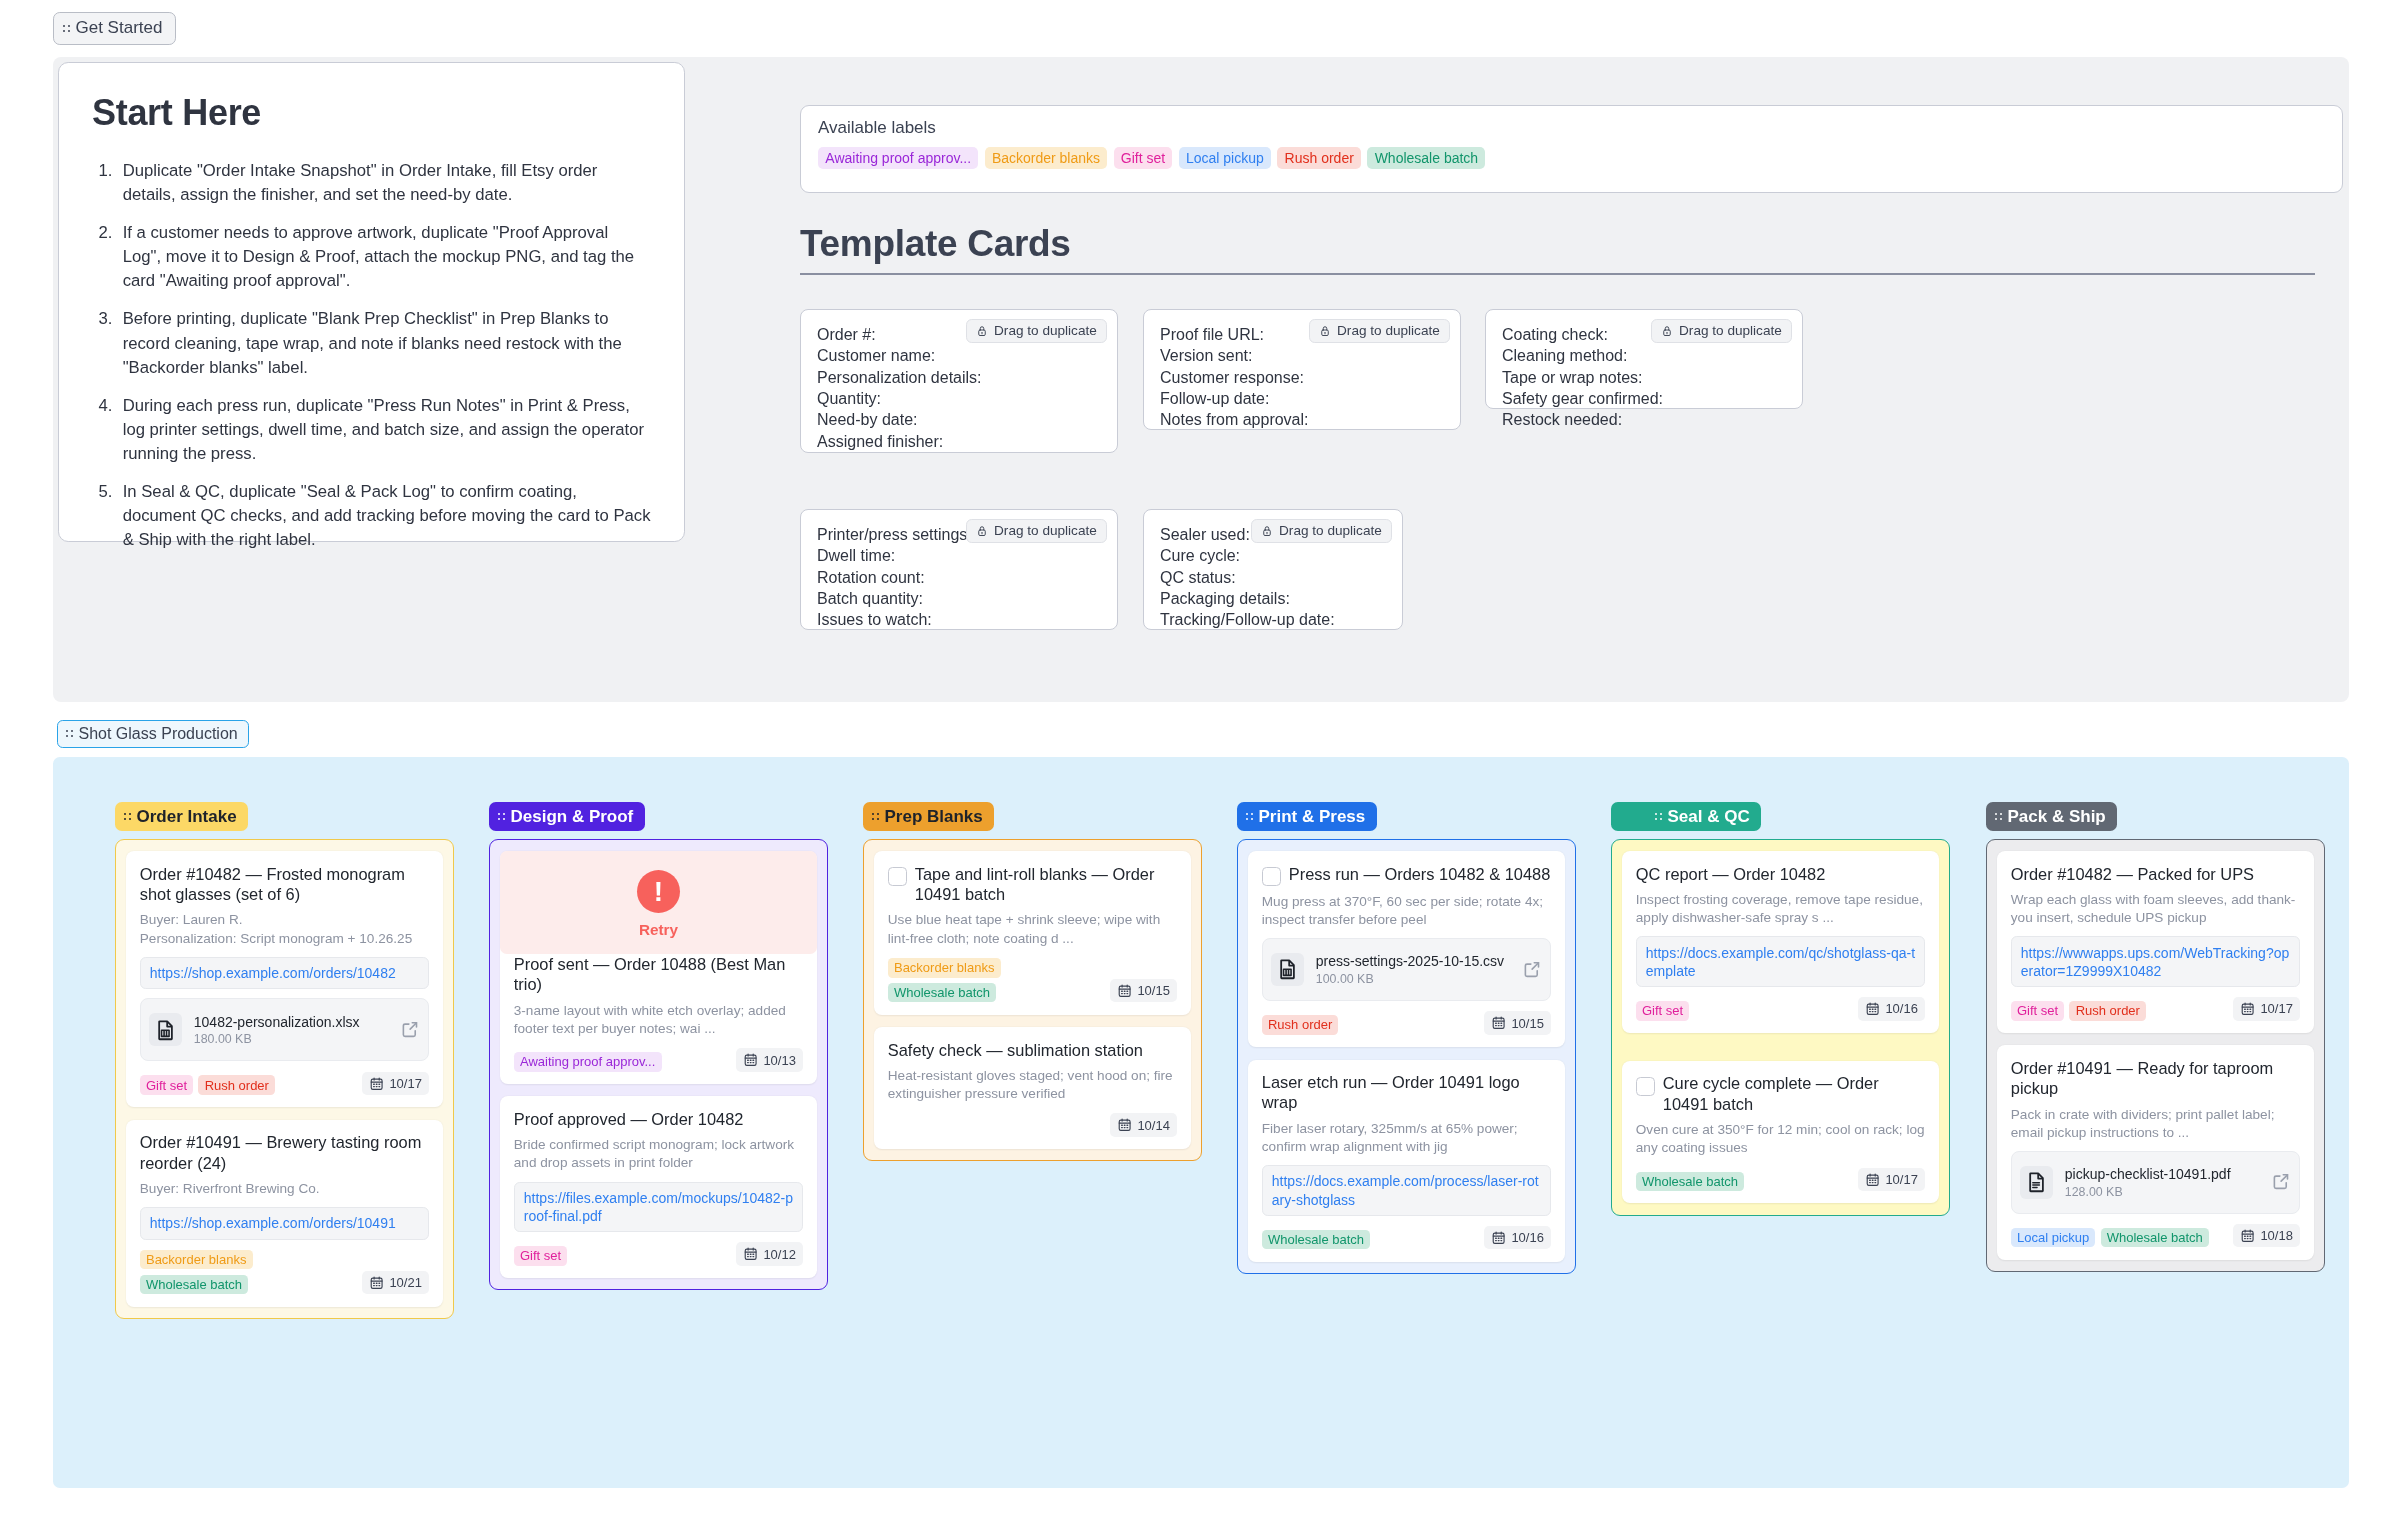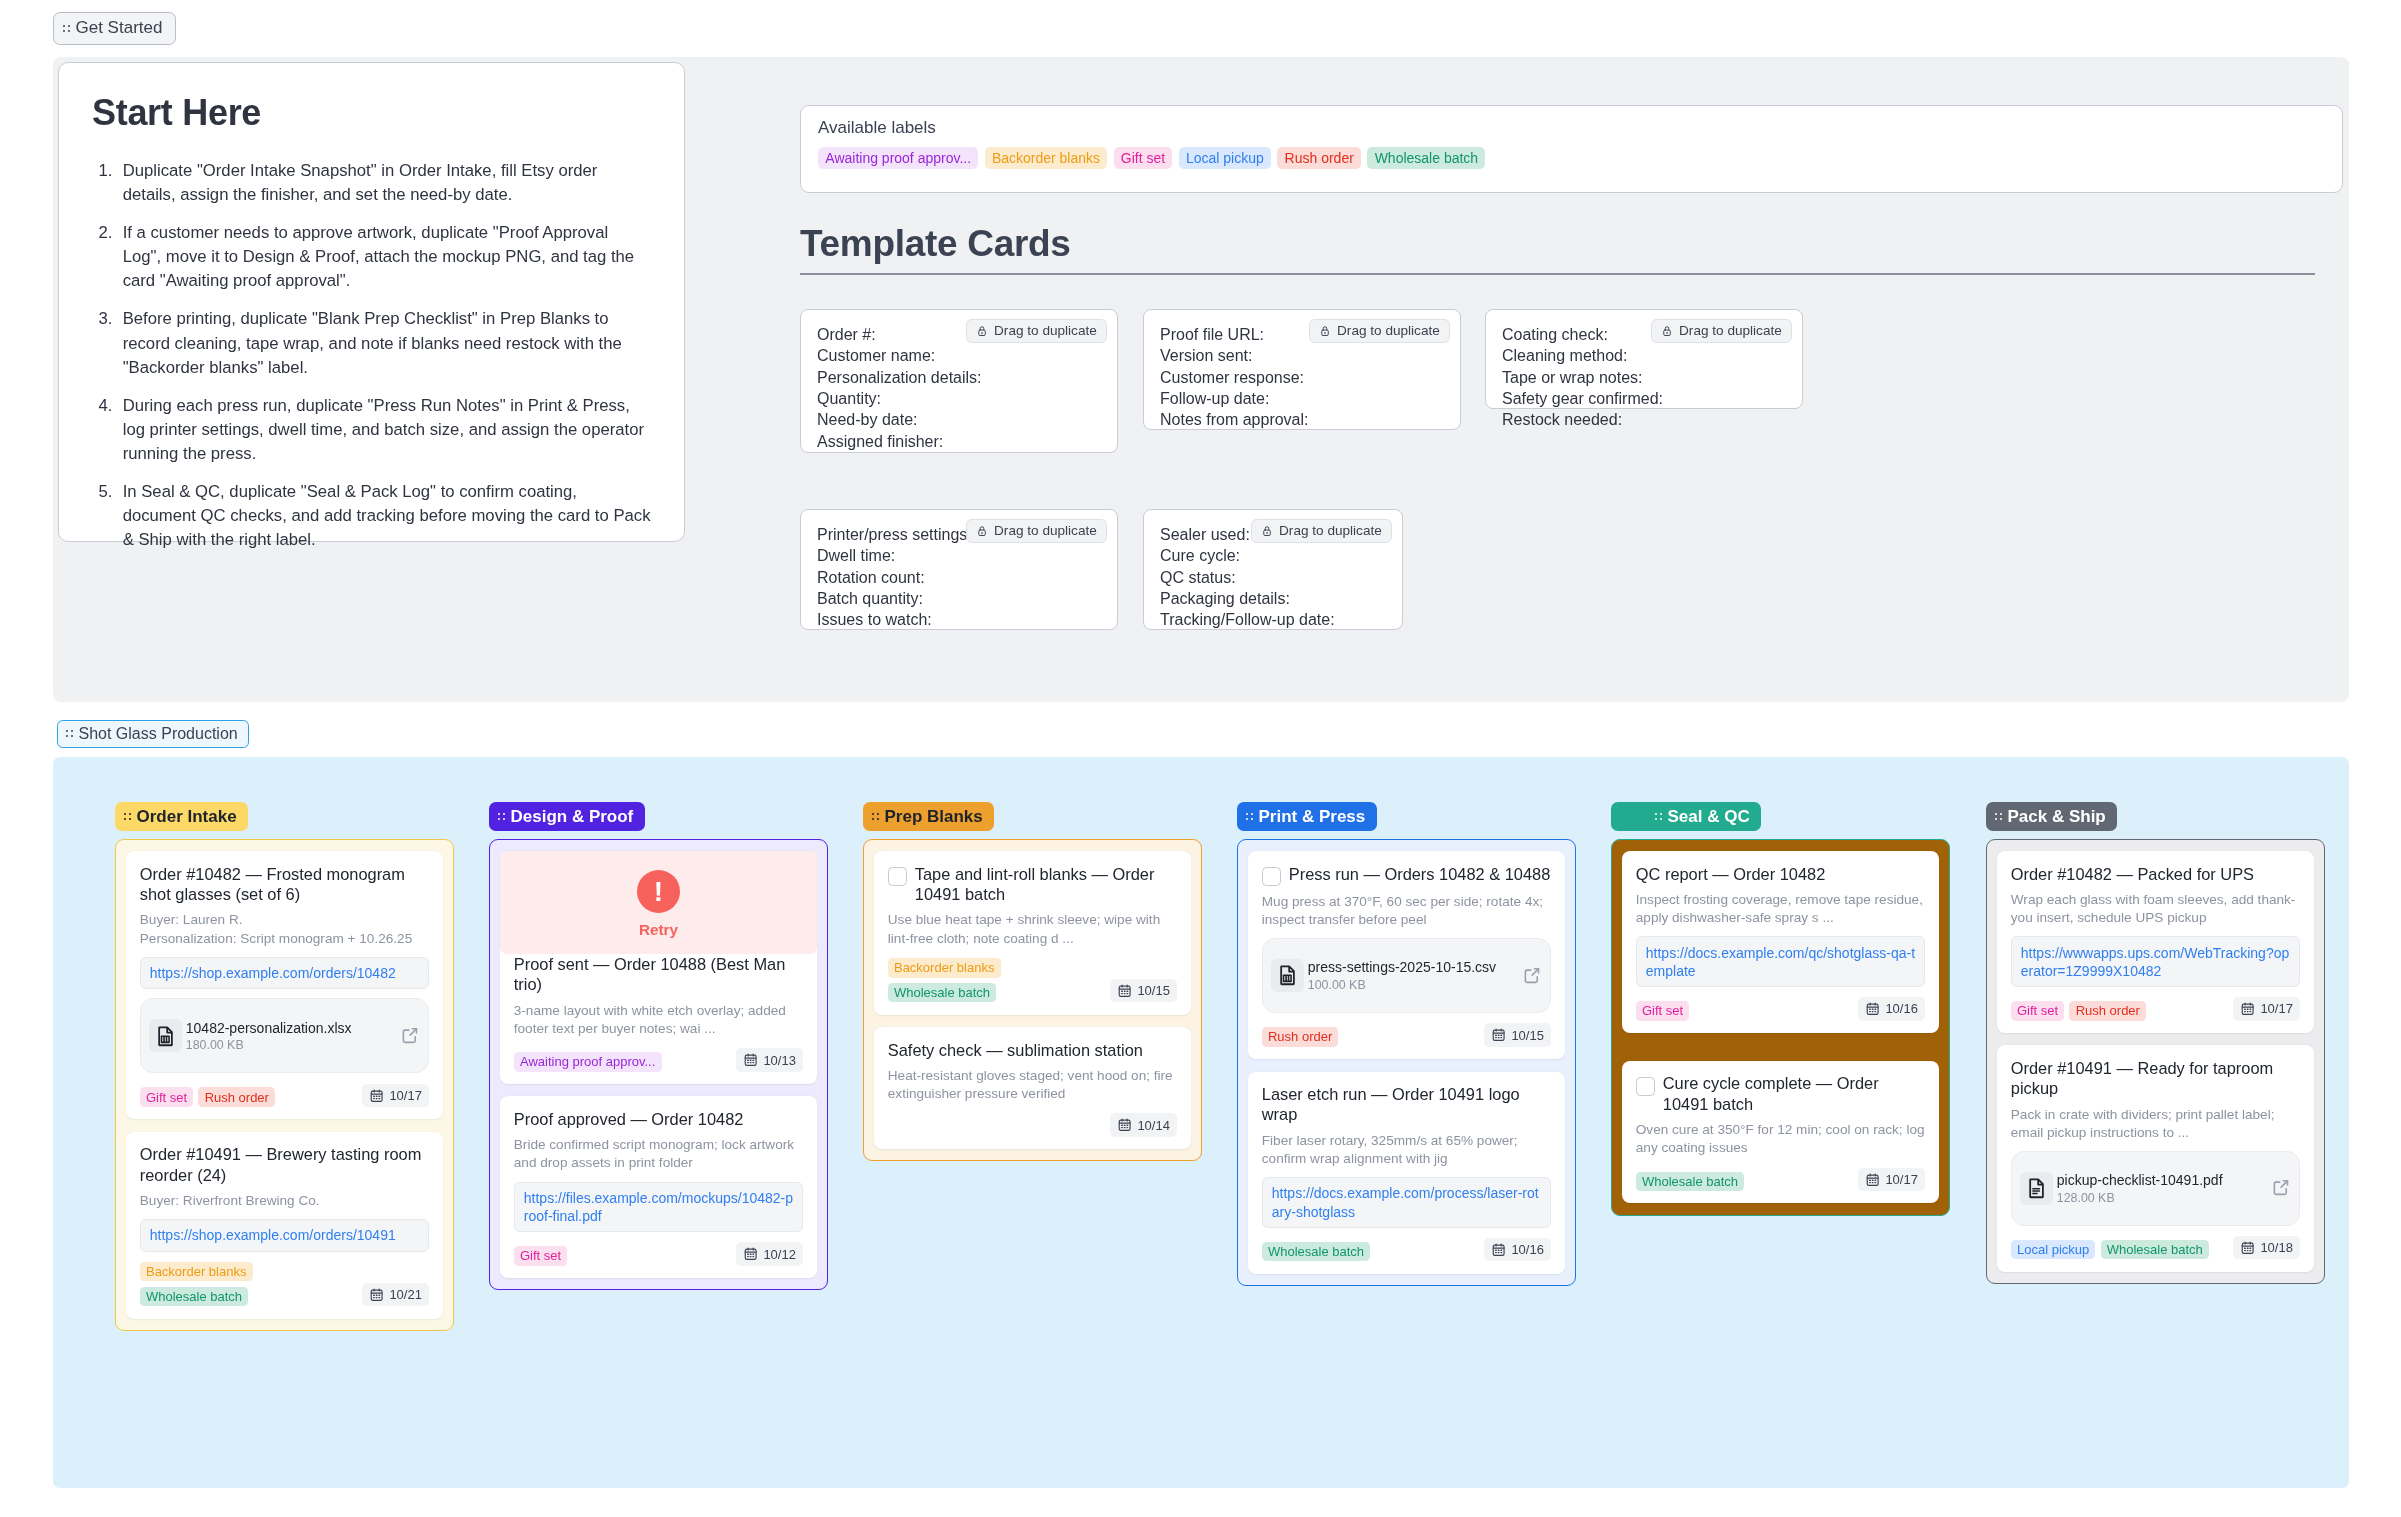--- a/index.html
+++ b/index.html
@@ -112,22 +112,22 @@
     width:19px; height:19px; flex:0 0 19px; margin-top:3.4px;
     border:1.1px solid #c7cad3; border-radius:4.5px; background:#fff;
   }
   .card h3 { font-size:16.4px; font-weight:400; line-height:1.25; color:#21262e; }
   .card .desc { font-size:13.6px; line-height:1.34; color:#8d93a1; margin-top:6.8px; }
   .link-box {
     margin-top:9px; background:#f4f5f7; border:0.8px solid #e6e8ec; border-radius:5.7px;
     padding:6.2px 9px; font-size:14px; line-height:1.3; color:#2f7ff0; word-break:break-all;
   }
   .att {
-    margin-top:9px; background:#f4f5f7; border:0.8px solid #e9ebef; border-radius:13px;
-    padding:20px 8px; display:flex; align-items:center; gap:4px;
+    margin-top:9px; background:#f4f5f7; border:0.8px solid #e9ebef; border-radius:8px;
+    padding:14px 8px; display:flex; align-items:center; gap:12px;
   }
   .att-ic { width:33px; height:33px; flex:0 0 33px; background:#e9ebef; border-radius:5.7px;
             display:flex; align-items:center; justify-content:center; }
   .att-meta { flex:1; min-width:0; }
   .att-name { font-size:14px; line-height:1.18; color:#21262e; word-break:break-word; }
   .att-size { font-size:12.4px; color:#8d93a1; margin-top:2.3px; }
   .ext-ic { width:20.3px; height:20.3px; flex:0 0 20.3px; }
 
   .card-foot { margin-top:10.2px; display:flex; align-items:flex-end; justify-content:space-between; gap:6.8px; }
   .tags { display:flex; flex-wrap:wrap; gap:5.1px; align-content:flex-start; }
@@ -554,21 +554,21 @@
         </div>
       </div></div>
     <div class="column" style="left: 1611px;"><div class="col-tag" style="background: rgb(34, 171, 142); color: rgb(255, 255, 255); padding-left: 44px;">
         <span class="drag-dots small">
           <i></i>
           <i></i>
           <i></i>
           <i></i>
         </span>
         <span>Seal &amp; QC</span>
-      </div><div class="col-body" style="background: #a16207; border: 1.1px solid rgb(34, 171, 142); gap: 28px;">
+      </div><div class="col-body" style="background: #fef9c3; border: 1.1px solid rgb(34, 171, 142); gap: 28px;">
         <div class="card">
           <div class="card-top">
             <h3>QC report — Order 10482</h3>
           </div>
           <div class="desc">Inspect frosting coverage, remove tape residue, apply dishwasher-safe spray s ...</div>
           <div class="link-box">https://docs.example.com/qc/shotglass-qa-template</div>
           <div class="card-foot">
             <div class="tags">
               <span class="tag" style="background:#fcdfee;color:#e0209c">Gift set</span>
             </div>

